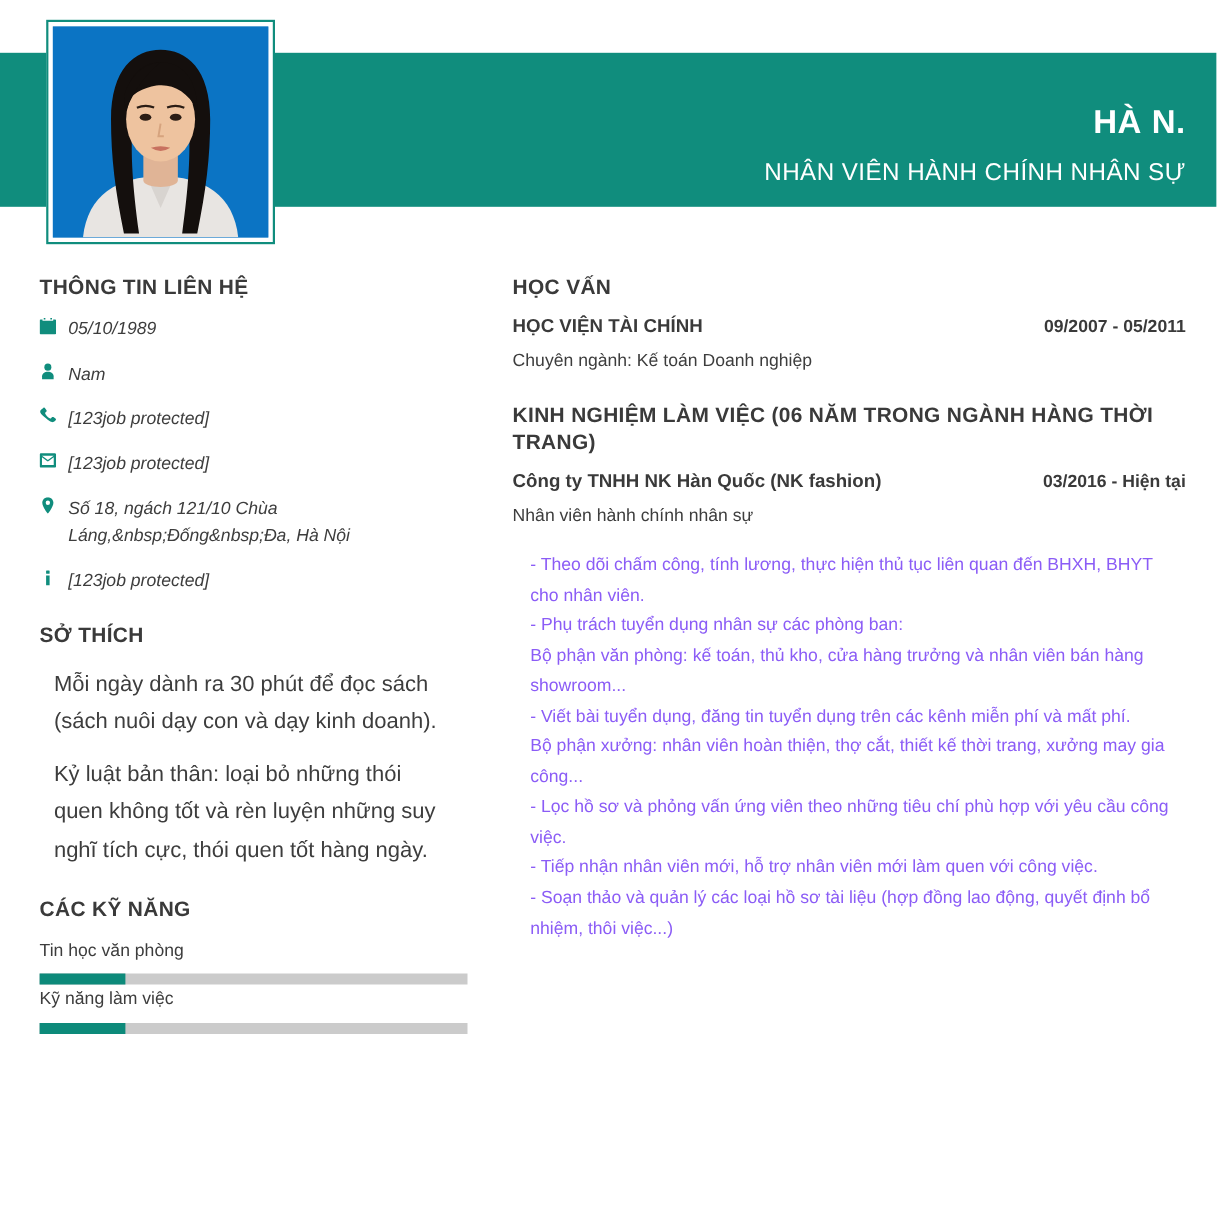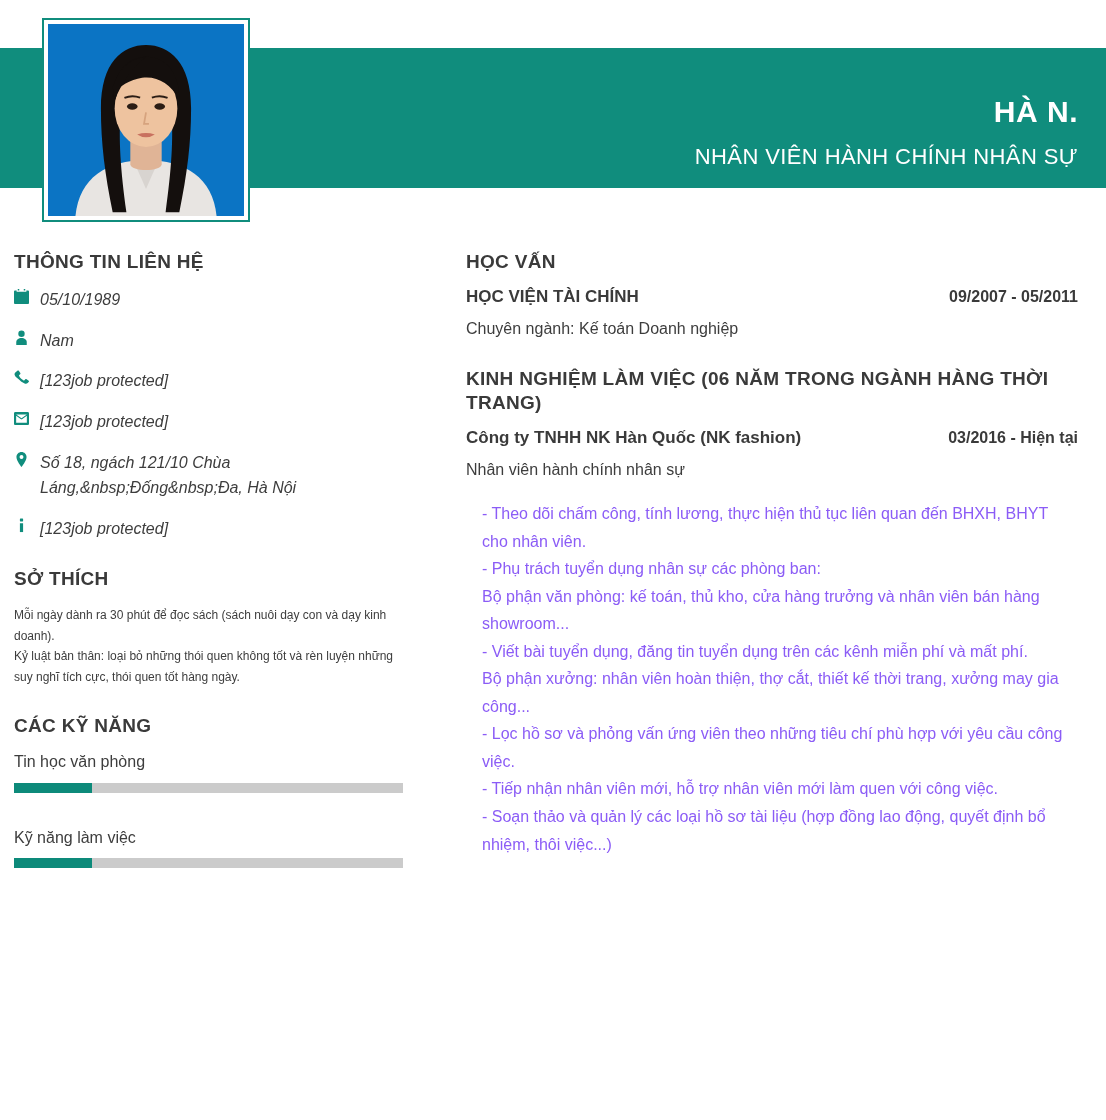--- a/index.html
+++ b/index.html
@@ -81,21 +81,21 @@
   .photo svg { display: block; width: 100%; height: 100%; }
 
   
   .columns {
     display: flex;
     align-items: flex-start;
     padding: 0;
   }
   .col-left {
     width: 440px;
-    padding: 12px 26px 0 14px;
+    padding: 12px 26px 0 36px;
     box-sizing: border-box;
   }
   .col-right {
     width: 666px;
     padding: 12px 28px 0 26px;
     box-sizing: border-box;
   }
 
   .section { margin-bottom: 26px; }
   .section-title {
@@ -129,28 +129,28 @@
   .contact-icon svg { display: block; fill: #108d7d; }
   .contact-text {
     font-size: 16px;
     color: #3d3d3d;
     line-height: 1.55;
     word-break: break-word;
   }
 
   
   .para {
-    font-size: 12px;
+    font-size: 20px;
     line-height: 1.72;
     color: #3d3d3d;
-    margin: 0;
-  }
-
-  
-  .skill { margin-bottom: 34px; }
+    margin: 13px;
+  }
+
+  
+  .skill { margin-bottom: 3px; }
   .skill-name {
     font-size: 16px;
     color: #3d3d3d;
     margin-bottom: 9px;
     line-height: 1.4;
   }
   .skill-track {
     position: relative;
     width: 389px;
     height: 10px;

